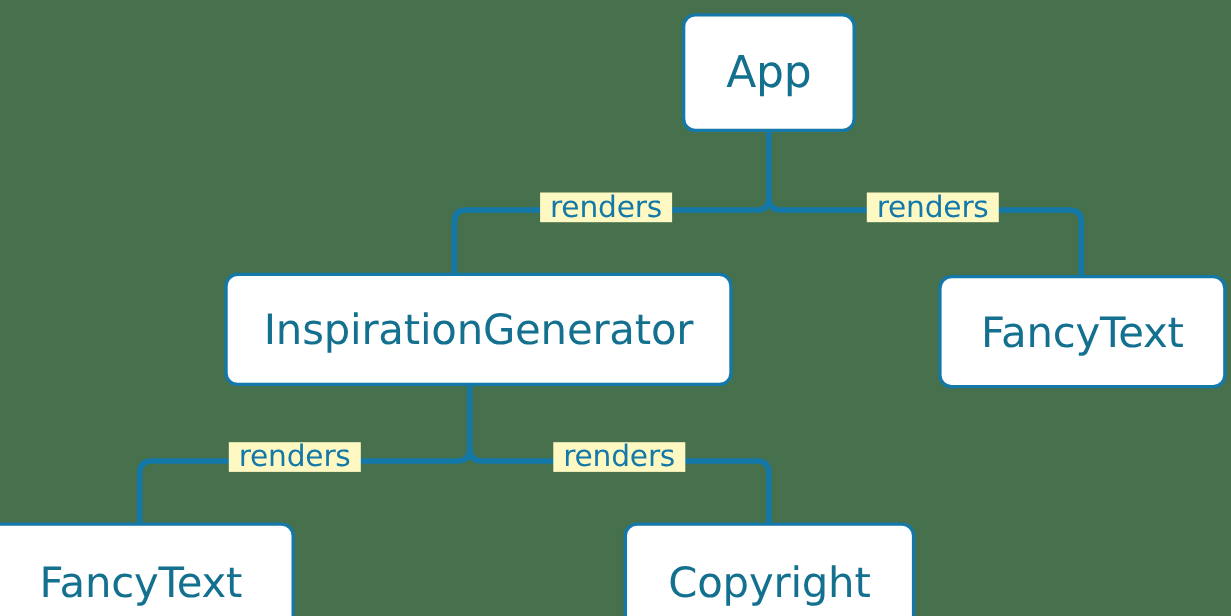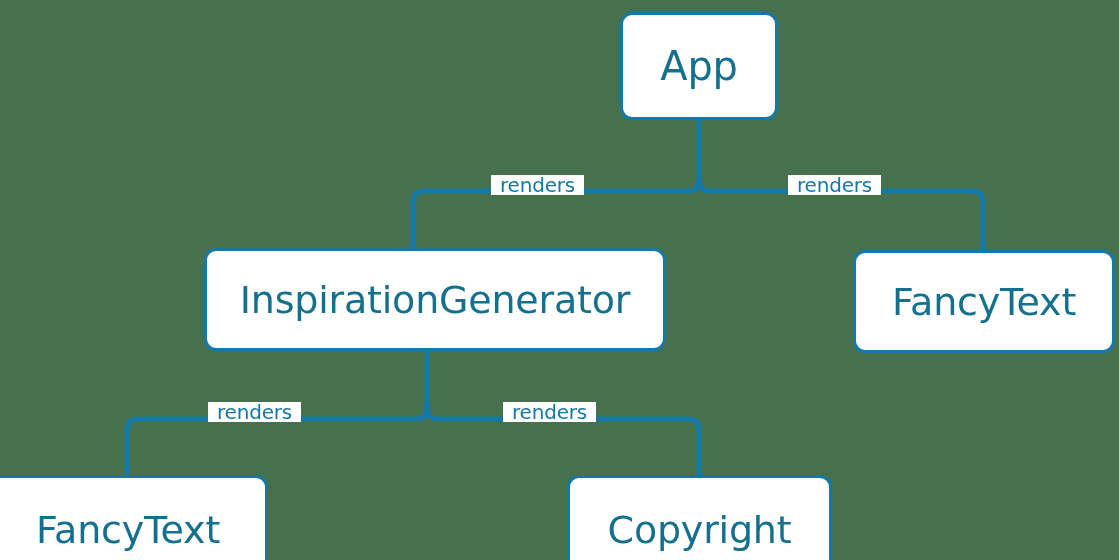--- a/index.html
+++ b/index.html
@@ -41,25 +41,25 @@
     letter-spacing: -0.2px;
     white-space: nowrap;
     z-index: 2;
   }
   .node-label {
     display: block;
   }
   .edge-label {
     position: absolute;
     color: #1478a8;
-    font-size: 20px;
+    font-size: 27px;
     font-family: "DejaVu Sans", sans-serif;
     letter-spacing: -0.2px;
     white-space: nowrap;
-    background: #ffffff;
+    background: #fef9c3;
     padding: 0 9px;
     line-height: 1;
     z-index: 3;
   }
   
   #node-app        { left: 620px; top: -8px;  width: 158px; height: 108px; font-size: 40px; }
   #node-inspgen    { left: 204px; top: 228px; width: 462px; height: 103px; }
   #node-fancy-right{ left: 853px; top: 230px; width: 262px; height: 103px; }
   #node-fancy-left { left: -12px; top: 455px; width: 280px; height: 110px; }
   #node-copyright  { left: 567px; top: 455px; width: 265px; height: 110px; }

